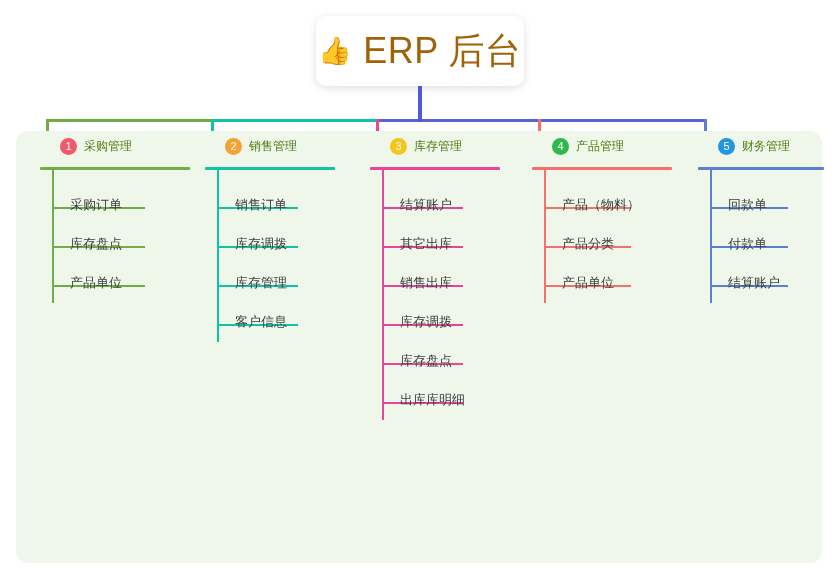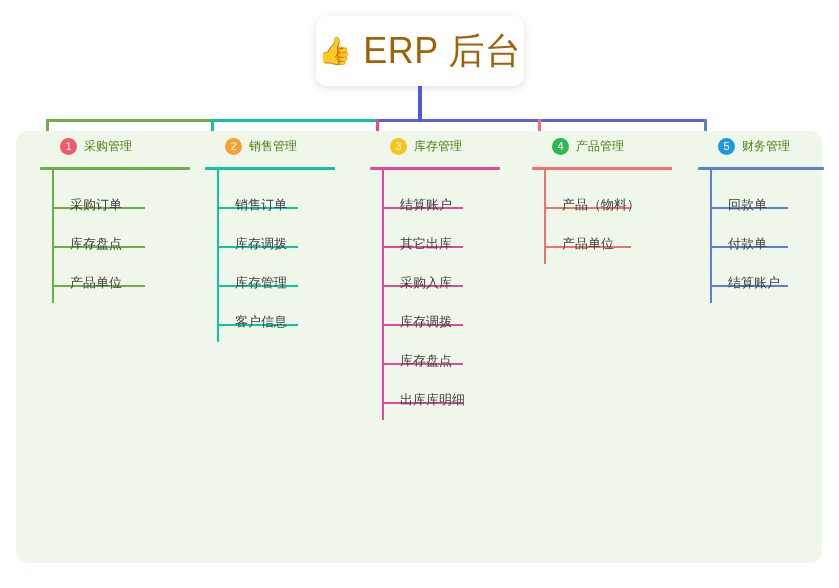--- a/index.html
+++ b/index.html
@@ -219,21 +219,21 @@
               <div class="leaf-label">结算账户</div>
             </div>
             <div class="leaf">
               <div class="leaf-stem" style="background: rgb(232, 70, 155);"></div>
               <div class="leaf-rule" style="background: rgb(232, 70, 155); width: 81px;"></div>
               <div class="leaf-label">其它出库</div>
             </div>
             <div class="leaf">
               <div class="leaf-stem" style="background: rgb(232, 70, 155);"></div>
               <div class="leaf-rule" style="background: rgb(232, 70, 155); width: 81px;"></div>
-              <div class="leaf-label">采购入库</div>
+              <div class="leaf-label">销售出库</div>
             </div>
             <div class="leaf">
               <div class="leaf-stem" style="background: rgb(232, 70, 155);"></div>
               <div class="leaf-rule" style="background: rgb(232, 70, 155); width: 81px;"></div>
               <div class="leaf-label">库存调拨</div>
             </div>
             <div class="leaf">
               <div class="leaf-stem" style="background: rgb(232, 70, 155);"></div>
               <div class="leaf-rule" style="background: rgb(232, 70, 155); width: 81px;"></div>
               <div class="leaf-label">库存盘点</div>
@@ -253,20 +253,25 @@
           <div class="col-rule" style="background: rgb(244, 112, 107); width: 140px;"></div>
           <div class="leaves">
             <div class="leaf">
               <div class="leaf-stem" style="background: rgb(244, 112, 107);"></div>
               <div class="leaf-rule" style="background: rgb(244, 112, 107); width: 87px;"></div>
               <div class="leaf-label">产品（物料）</div>
             </div>
             <div class="leaf">
               <div class="leaf-stem" style="background: rgb(244, 112, 107);"></div>
               <div class="leaf-rule" style="background: rgb(244, 112, 107); width: 87px;"></div>
+              <div class="leaf-label">产品分类</div>
+            </div>
+            <div class="leaf">
+              <div class="leaf-stem" style="background: rgb(244, 112, 107);"></div>
+              <div class="leaf-rule" style="background: rgb(244, 112, 107); width: 87px;"></div>
               <div class="leaf-label">产品单位</div>
             </div>
           </div>
         </div>
         <div class="column" style="left: 682px; width: 126px;">
           <div class="col-head">
             <span class="badge" style="background: rgb(33, 150, 227);">5</span>
             <span class="col-title">财务管理</span>
           </div>
           <div class="col-rule" style="background: rgb(91, 127, 212); width: 126px;"></div>

